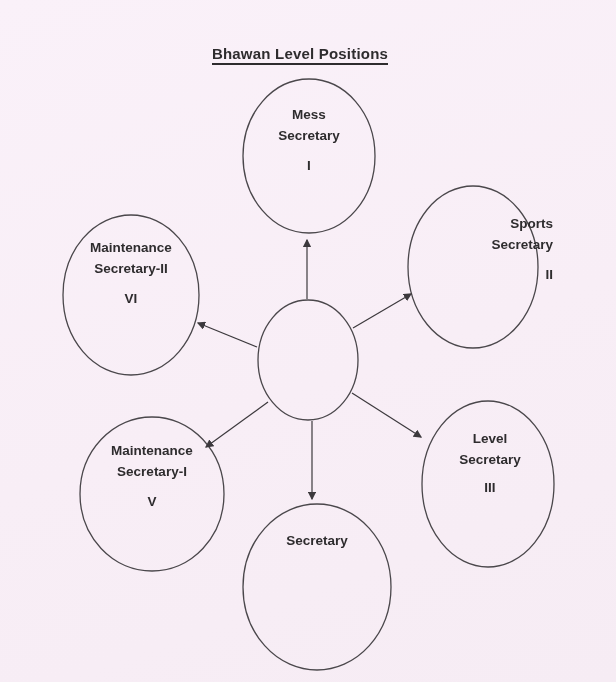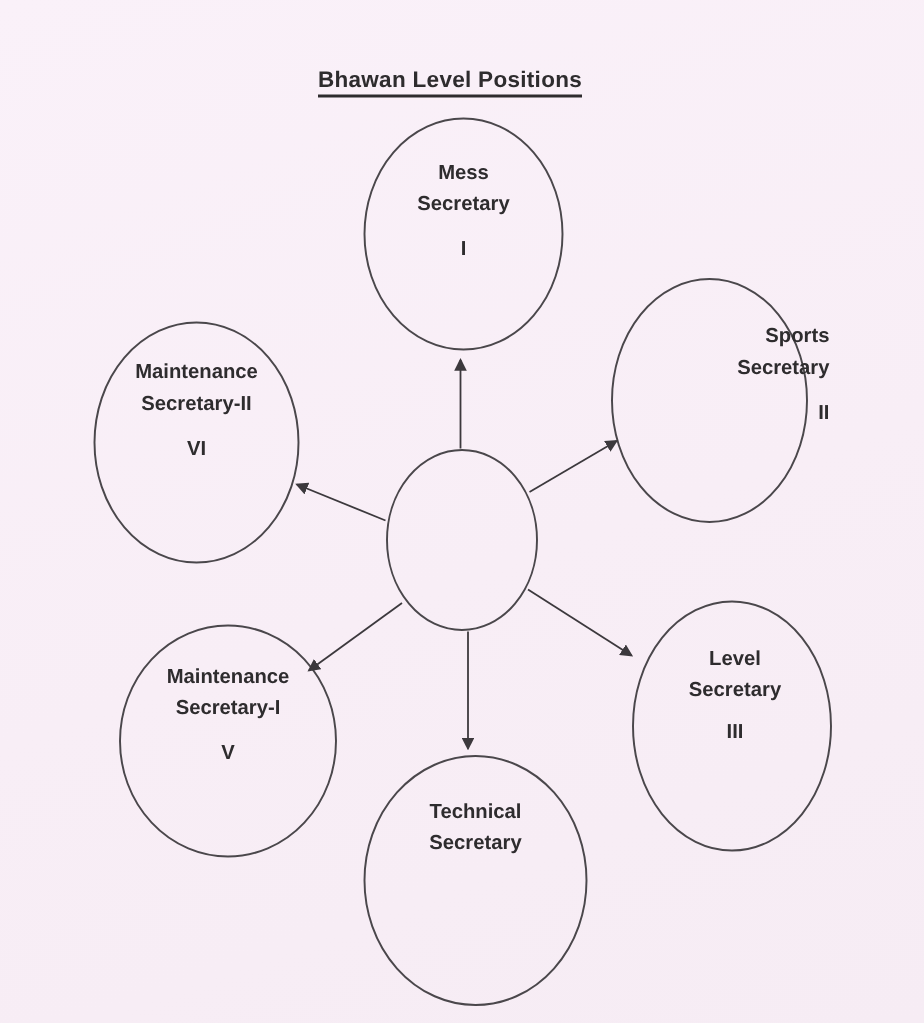--- a/index.html
+++ b/index.html
@@ -115,21 +115,20 @@
     <div class="numeral">VI</div>
   </div>
 
   <div class="node-label" style="top:428px; left:410px;">
     <div>Level</div>
     <div>Secretary</div>
     <div class="numeral" style="margin-top:7px;">III</div>
   </div>
 
   <div class="node-label" style="top:530px; left:237px;">
-    <div>Technical</div>
     <div>Secretary</div>
   </div>
 
   <div class="node-label" style="top:440px; left:72px;">
     <div>Maintenance</div>
     <div>Secretary-I</div>
     <div class="numeral">V</div>
   </div>
 
 </div>

